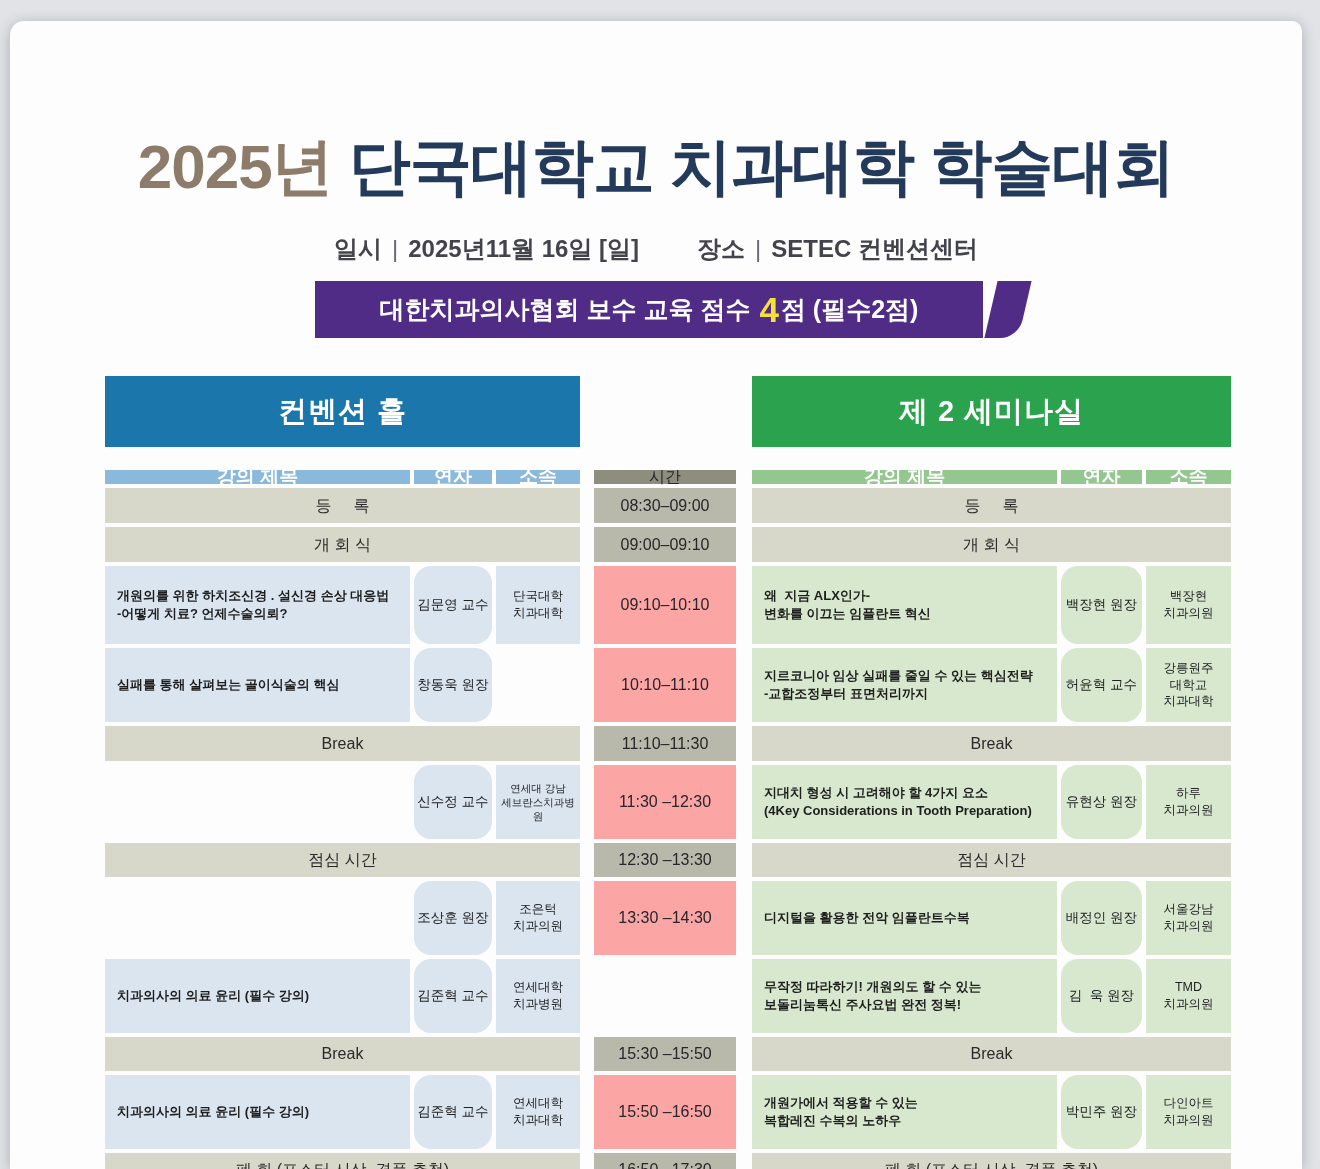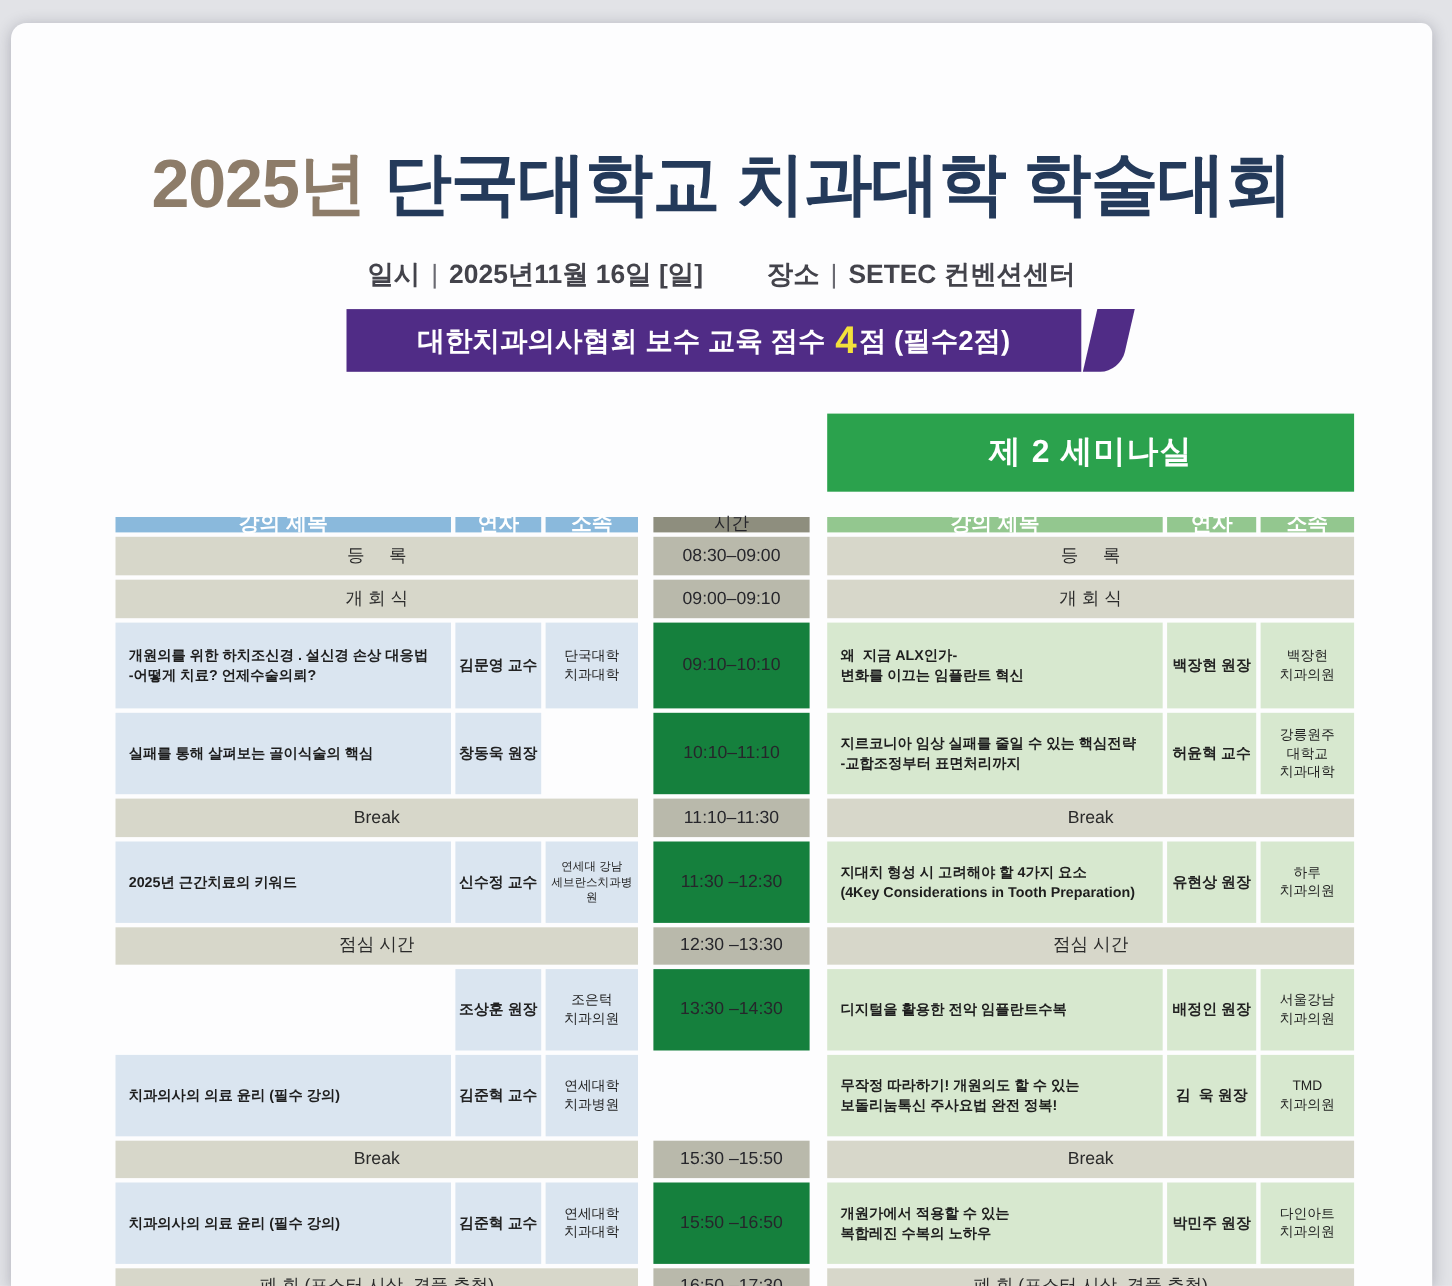--- a/index.html
+++ b/index.html
@@ -74,45 +74,46 @@
   .room-r { background:#2ba24d; }
   
   .colh { grid-row:2; color:#fff; font-size:19px; font-weight:700;margin-top:19px; }
   .colh-l { background:#8ab9dc; }
   .colh-r { background:#93c78f; }
   .colh-t { background:#8e8e7e; }
   
   .lec-l { background:#dae5f0; }
   .lec-r { background:#d7e8cf; }
   .simple { background:#d7d7ca; font-size:16px; font-weight:500; color:#2a2a2a; }
-  .time-lec { background:#15803d; }
+  .time-lec { background:#fca5a5; }
   .time-simple { background:#b9b9ab; }
   .tm { font-size:16px; font-weight:500; color:#26262b; }
   .ttl { justify-content:flex-start; text-align:left; padding:4px 4px 4px 12px;
          font-size:13px; font-weight:700; color:#1e1e1e; }
-  .spk { font-size:13.5px; font-weight:700; }
+  .spk { font-size:13.5px; font-weight:400;border-radius:17px; }
   .afl { font-size:12.5px; font-weight:500; padding:2px; }
   .afl.small { font-size:10.5px; }
 </style>
 </head>
 <body>
 
 <div class="card">
 
   <div class="main-title"><span class="title-year">2025년</span><span class="title-rest"> 단국대학교 치과대학 학술대회</span></div>
 
   <div class="info-line"><span>일시</span><span class="info-sep">|</span><span>2025년11월 16일 [일]</span><span class="info-gap"></span><span>장소</span><span class="info-sep">|</span><span>SETEC 컨벤션센터</span></div>
 
   <div class="banner">
     <div class="banner-tail"></div>
     <div class="banner-main"><span>대한치과의사협회 보수 교육 점수 </span><span class="banner-points">4</span><span>점 (필수2점)</span></div>
   </div>
 
   <div class="schedule">
 
+    <div class="cell room room-l mg-l">컨벤션 홀</div>
     <div class="cell room room-r mg-r">제 2 세미나실</div>
 
     <div class="cell colh colh-l lt-l">강의 제목</div>
     <div class="cell colh colh-l sp-l">연자</div>
     <div class="cell colh colh-l af-l">소속</div>
     <div class="cell colh colh-t tm">시간</div>
     <div class="cell colh colh-r lt-r">강의 제목</div>
     <div class="cell colh colh-r sp-r">연자</div>
     <div class="cell colh colh-r af-r">소속</div>
 
@@ -143,21 +144,20 @@
 -교합조정부터 표면처리까지</div>
     <div class="cell spk lec-r sp-r" style="grid-row:6">허윤혁 교수</div>
     <div class="cell afl lec-r af-r" style="grid-row:6">강릉원주
 대학교
 치과대학</div>
 
     <div class="cell simple mg-l" style="grid-row:7">Break</div>
     <div class="cell tm time-simple" style="grid-row:7">11:10–11:30</div>
     <div class="cell simple mg-r" style="grid-row:7">Break</div>
 
-    <div class="cell ttl lec-l lt-l" style="grid-row:8">2025년 근간치료의 키워드</div>
     <div class="cell spk lec-l sp-l" style="grid-row:8">신수정 교수</div>
     <div class="cell afl small lec-l af-l" style="grid-row:8">연세대 강남
 세브란스치과병원</div>
     <div class="cell tm time-lec" style="grid-row:8">11:30 –12:30</div>
     <div class="cell ttl lec-r lt-r" style="grid-row:8">지대치 형성 시 고려해야 할 4가지 요소
 (4Key Considerations in Tooth Preparation)</div>
     <div class="cell spk lec-r sp-r" style="grid-row:8">유현상 원장</div>
     <div class="cell afl lec-r af-r" style="grid-row:8">하루
 치과의원</div>
 

